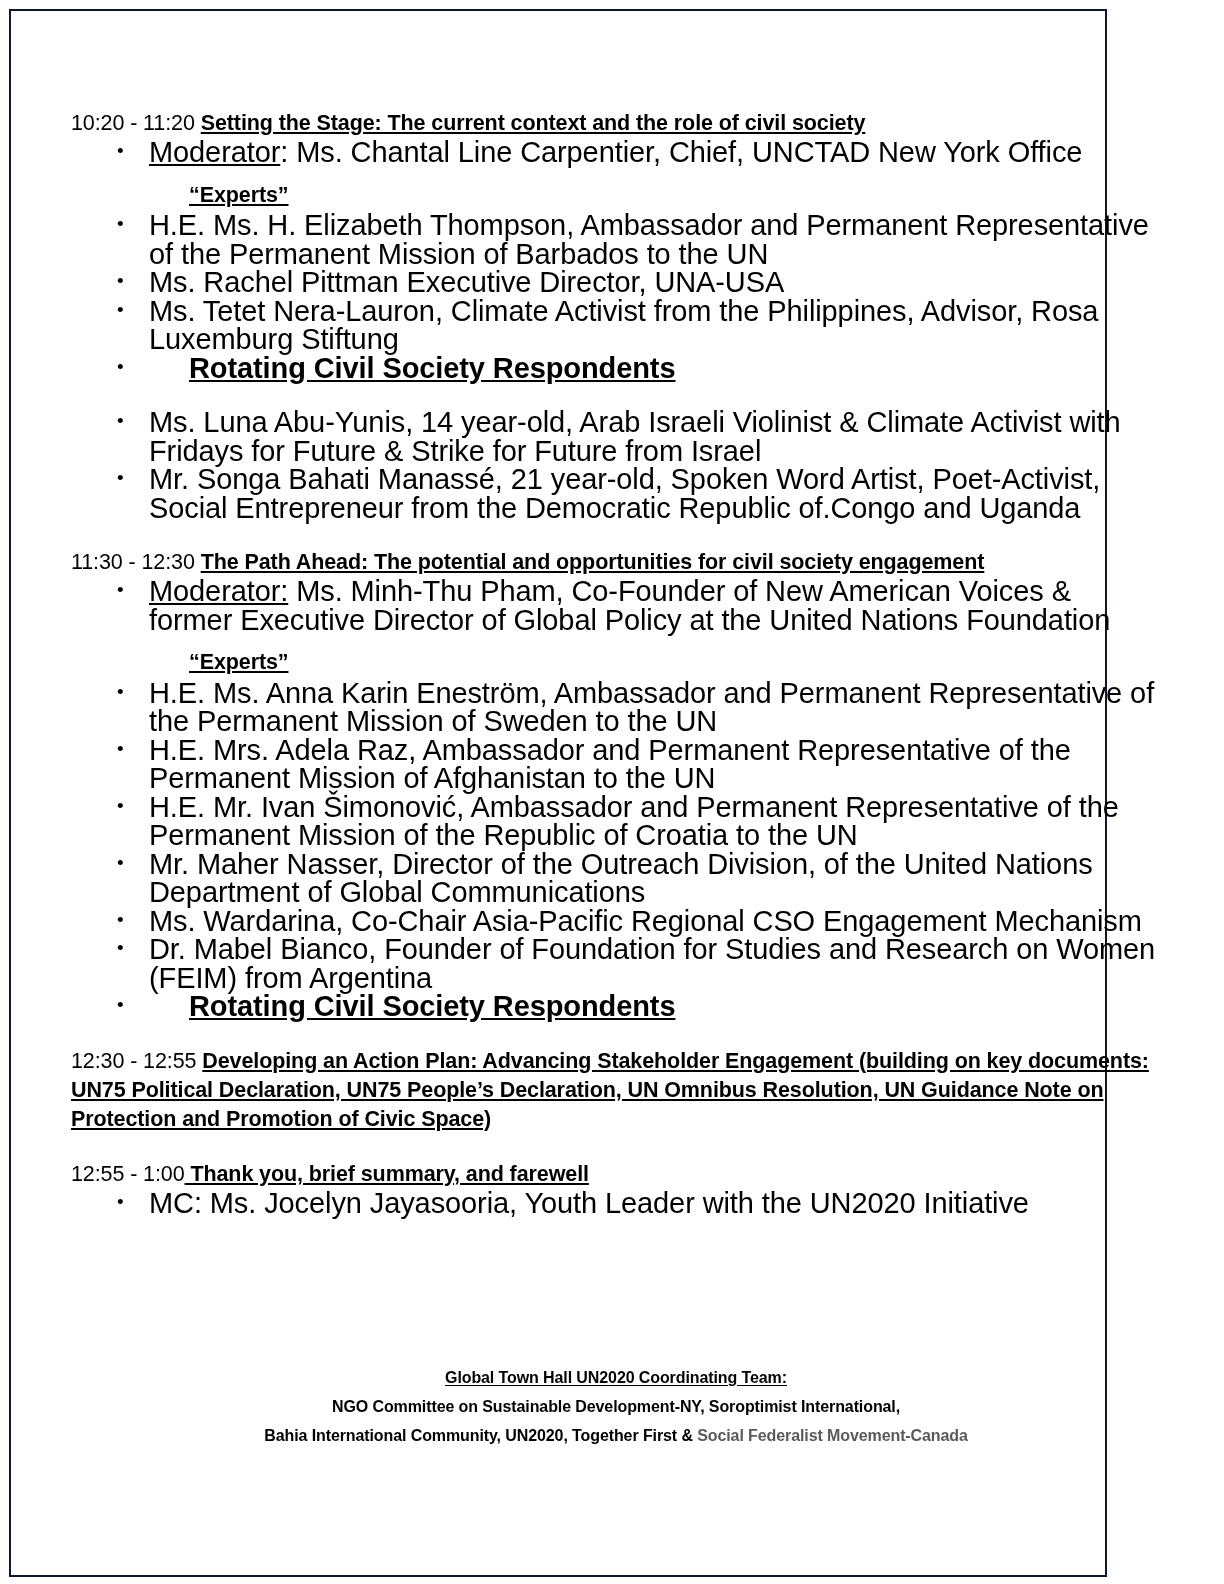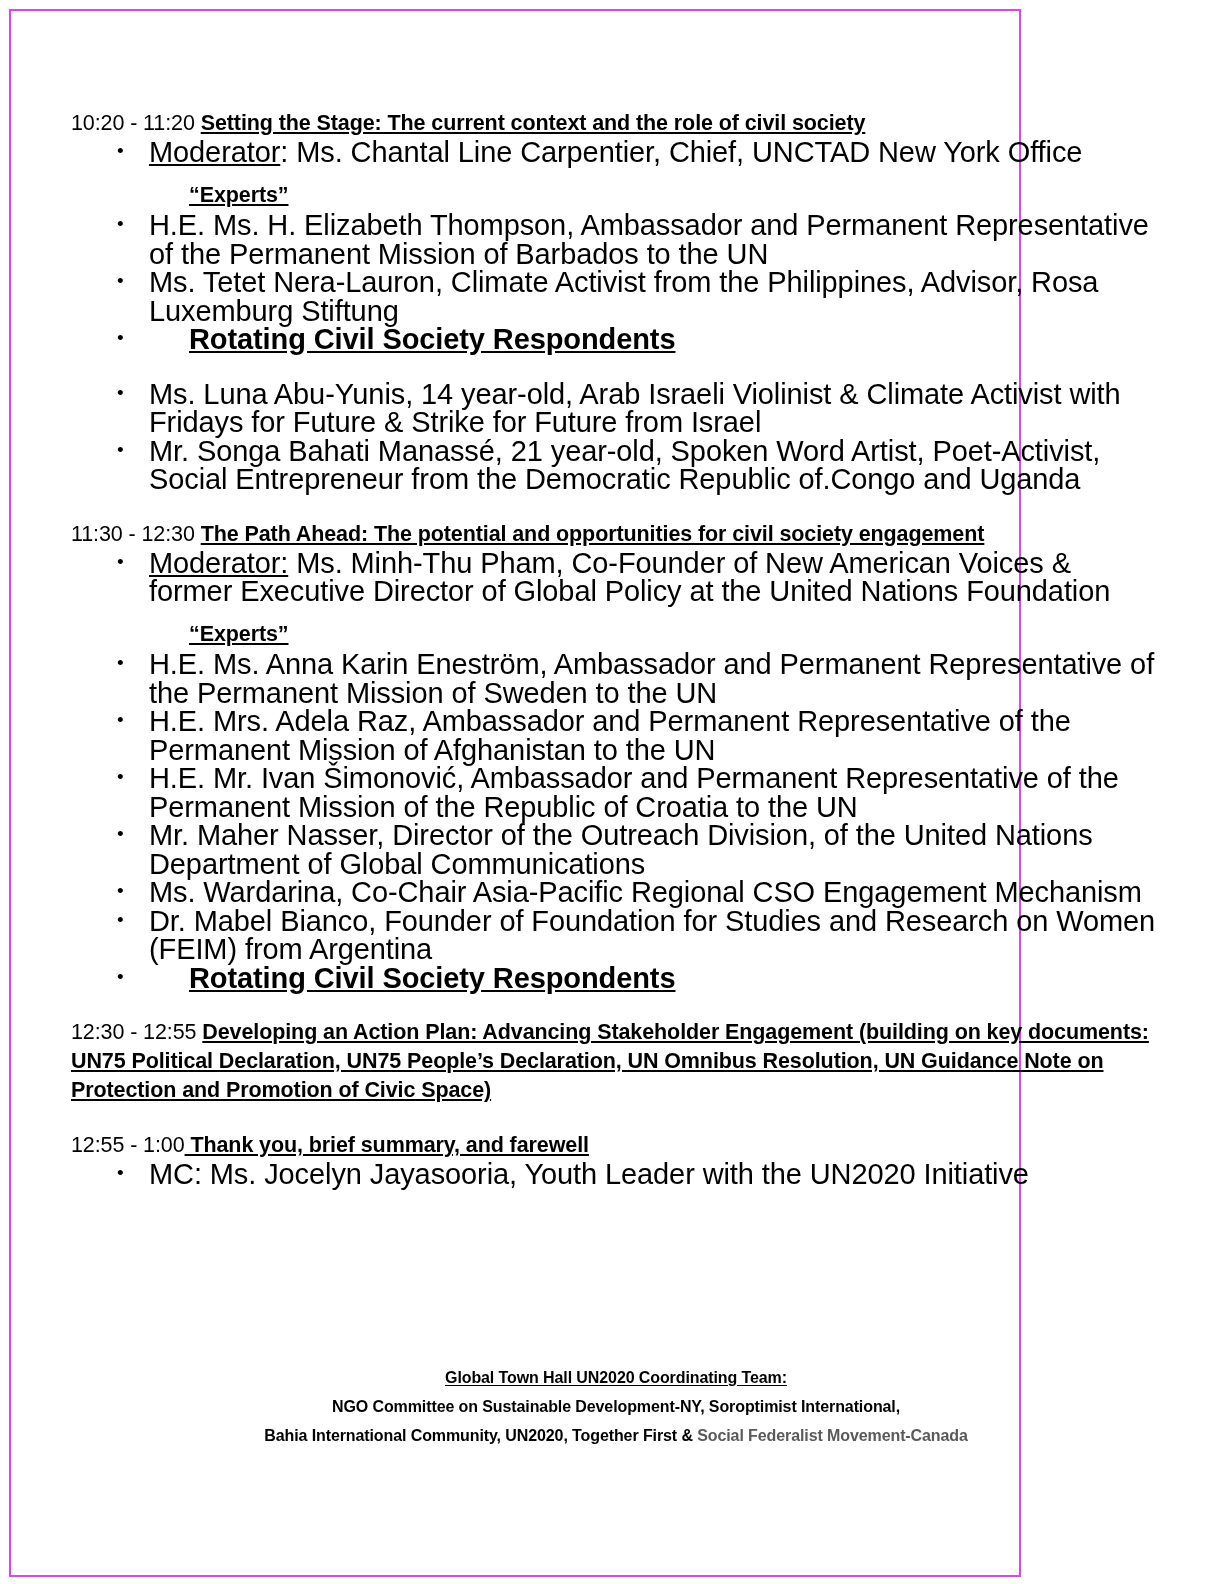--- a/index.html
+++ b/index.html
@@ -12,24 +12,24 @@
     width: 1224px;
     height: 1584px;
     font-family: "Liberation Sans", sans-serif;
     color: #000000;
     overflow: hidden;
   }
   #page {
     position: absolute;
     left: 9px;
     top: 9px;
-    width: 1012px;
+    width: 1098px;
     height: 1568px;
     box-sizing: border-box;
-    border: 2px solid #d946ef;
+    border: 2px solid #0f172a;
     background: #ffffff;
   }
   #content {
     position: absolute;
     left: 60px;
     top: 98px;
     width: 1090px;
   }
 
   .section { margin: 0 0 0 0; }
@@ -120,20 +120,21 @@
         <span class="time">10:20 - 11:20 </span><span class="headline">Setting the Stage: The current context and the role of civil society</span>
       </p>
       <ul class="bullets">
         <li><span class="u">Moderator</span><span>: Ms. Chantal Line Carpentier, Chief, UNCTAD New York Office</span></li>
       </ul>
       <div class="experts-line">
         <span class="bu">“Experts”</span>
       </div>
       <ul class="bullets">
         <li><span>H.E. Ms. H. Elizabeth Thompson, Ambassador and Permanent Representative of the Permanent Mission of Barbados to the UN</span></li>
+        <li><span>Ms. Rachel Pittman Executive Director, UNA-USA</span></li>
         <li><span>Ms. Tetet Nera-Lauron, Climate Activist from the Philippines, Advisor, Rosa Luxemburg Stiftung</span></li>
         <li><span class="bu">Rotating Civil Society Respondents </span></li>
       </ul>
     </div>
 
     <div class="gap"></div>
 
     <div class="section">
       <ul class="bullets">
         <li><span>Ms. Luna Abu-Yunis, 14 year-old, Arab Israeli Violinist &amp; Climate Activist with Fridays for Future &amp; Strike for Future from Israel</span></li>

